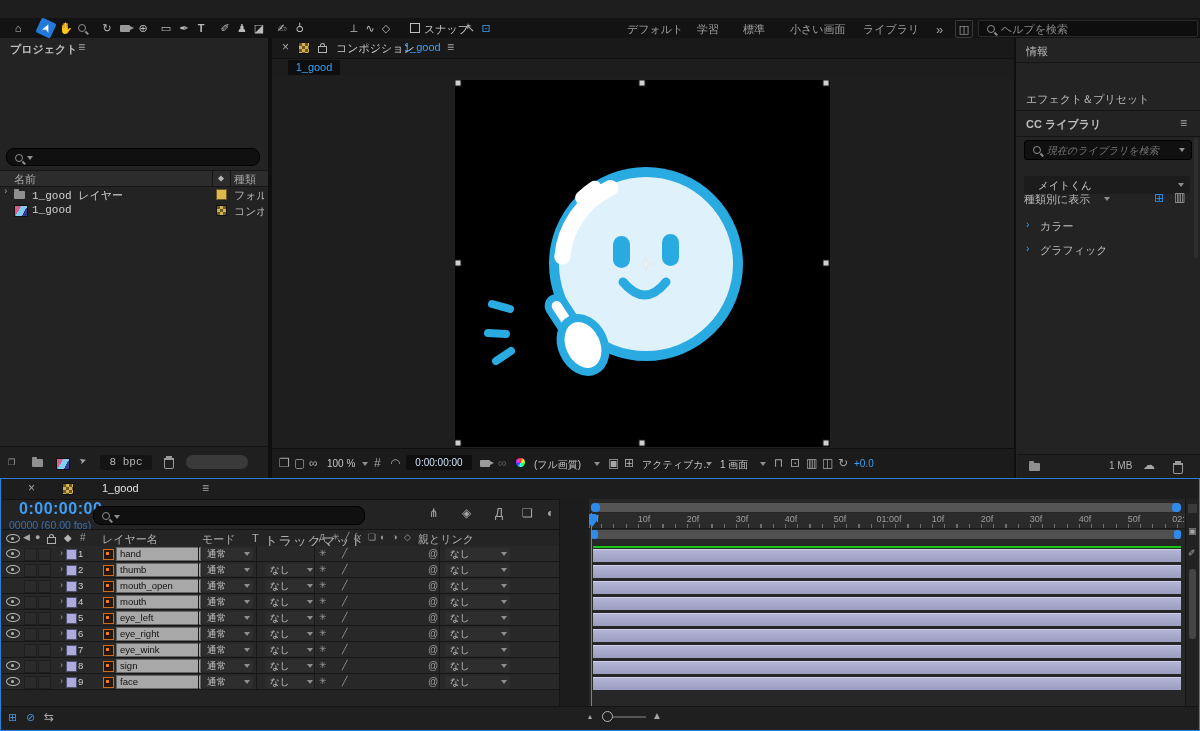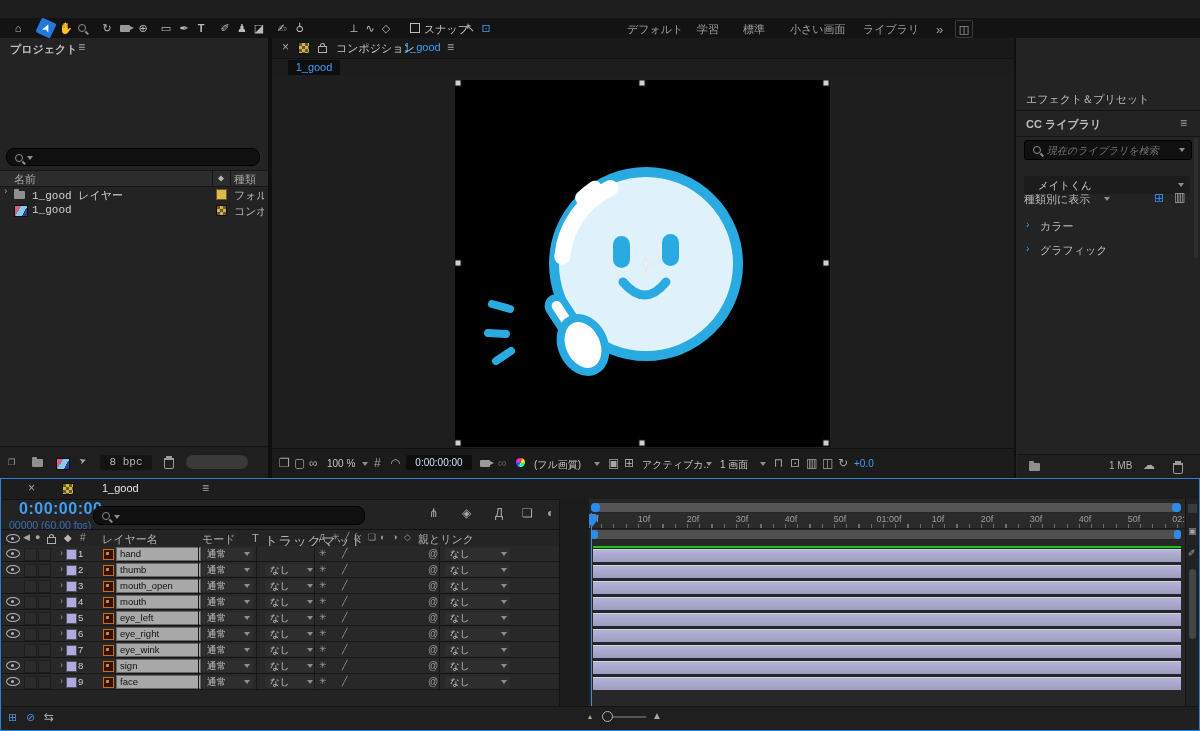--- a/index.html
+++ b/index.html
@@ -105,20 +105,24 @@
     <span class="abs wslabel" style="left:424px;color:#c9c9c9;">スナップ</span>
     <div class="abs tool" style="left:462px;">↖</div>
     <div class="abs tool" style="left:478px;color:#3f9ef6;">⊡</div>
     <span class="abs wslabel" style="left:627px;">デフォルト</span>
     <span class="abs wslabel" style="left:697px;">学習</span>
     <span class="abs wslabel" style="left:743px;">標準</span>
     <span class="abs wslabel" style="left:790px;">小さい画面</span>
     <span class="abs wslabel" style="left:863px;">ライブラリ</span>
     <span class="abs wslabel" style="left:936px;font-size:13px;">»</span>
     <div class="abs tool" style="left:955px;border:1px solid #3a3a3a;border-radius:2px;">◫</div>
+    <div class="abs helpfield" style="left:978px;width:218px;">
+      <span class="mag" style="position:absolute;left:8px;top:4px;"></span>
+      <span style="position:absolute;left:22px;top:1px;color:#8b8b8b;">ヘルプを検索</span>
+    </div>
   </div>
 
   <div class="abs panel" style="left:0;top:38px;width:268px;height:440px;font-family:Liberation Mono, monospace;">
     <span class="abs phead" style="left:10px;top:4px;font-weight:bold;">プロジェクト</span>
     <span class="abs ic" style="left:78px;top:4px;">≡</span>
     <div class="abs field" style="left:6px;top:110px;width:252px;height:16px;">
       <span class="mag" style="position:absolute;left:8px;top:5px;"></span>
       <span class="crt" style="position:absolute;left:20px;top:7px;"></span>
     </div>
     <div class="abs" style="left:0;top:132px;width:268px;height:15px;background:#2c2c2c;border-top:1px solid #161616;border-bottom:1px solid #161616;">
@@ -225,20 +229,23 @@
       <span class="abs ic" style="left:502px;top:8px;">⊓</span>
       <span class="abs ic" style="left:518px;top:8px;">⊡</span>
       <span class="abs ic" style="left:534px;top:8px;">▥</span>
       <span class="abs ic" style="left:550px;top:8px;">◫</span>
       <span class="abs ic" style="left:566px;top:8px;">↻</span>
       <span class="abs blue" style="left:582px;top:9px;font-size:10px;">+0.0</span>
     </div>
   </div>
 
   <div class="abs panel" style="left:1016px;top:38px;width:184px;height:440px;">
+    <div class="abs" style="left:0;top:0;width:184px;height:24px;border-bottom:1px solid #141414;">
+      <span class="abs phead" style="left:10px;top:6px;">情報</span>
+      </div>
     <div class="abs" style="left:0;top:48px;width:184px;height:24px;border-bottom:1px solid #141414;">
       <span class="abs phead" style="left:10px;top:6px;">エフェクト＆プリセット</span>
       </div>
     <div class="abs" style="left:0;top:72px;width:184px;height:26px;border-bottom:1px solid #141414;">
       <span class="abs phead" style="left:10px;top:7px;font-weight:bold;">CC ライブラリ</span>
       <span class="abs ic" style="left:164px;top:7px;">≡</span>
     </div>
     <div class="abs field" style="left:8px;top:102px;width:166px;height:18px;border-radius:3px;">
       <span class="mag" style="position:absolute;left:8px;top:5px;"></span>
       <span style="position:absolute;left:22px;top:3px;color:#7a7a7a;font-style:italic;font-size:10px;">現在のライブラリを検索</span>

